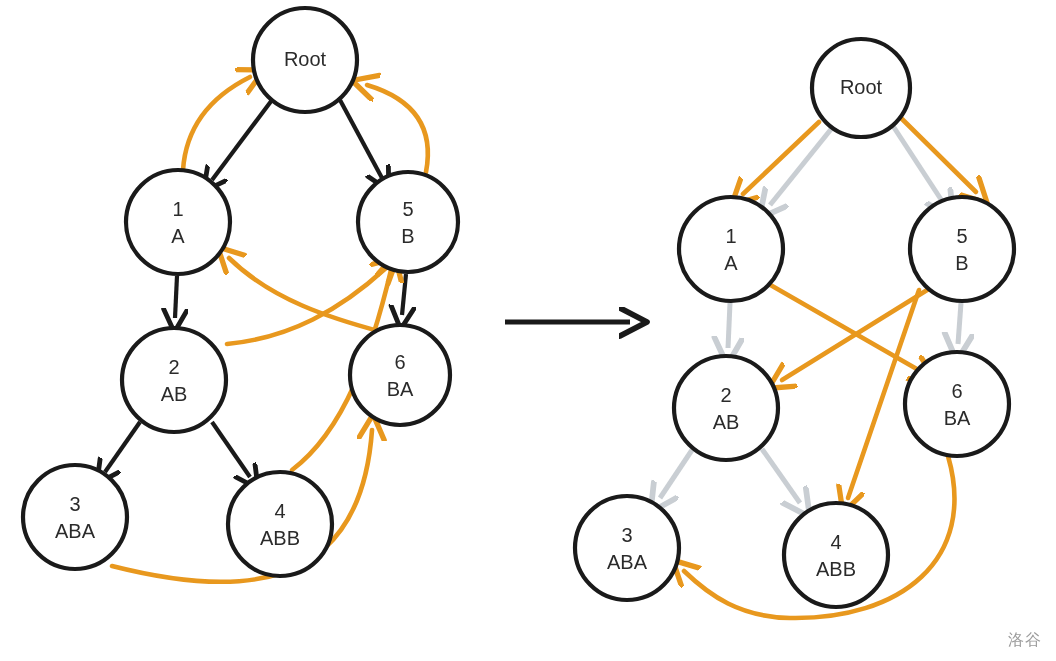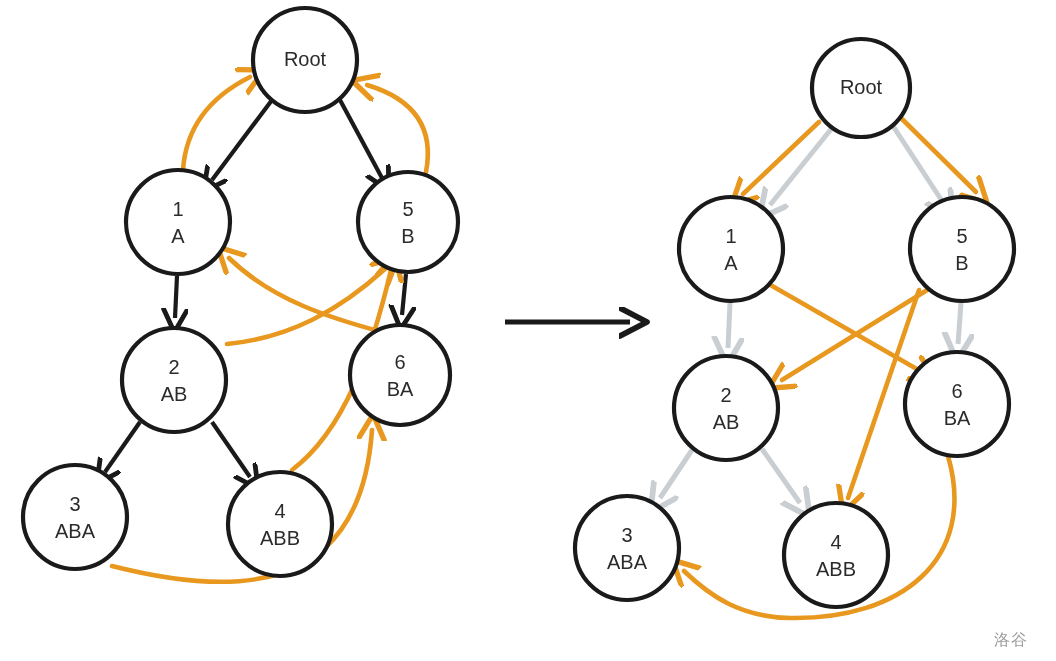--- a/index.html
+++ b/index.html
@@ -54,21 +54,21 @@
     stroke-linejoin: round;
   }
   .transition-arrow {
     stroke: #1a1a1a;
     stroke-width: 5;
     fill: none;
     stroke-linecap: butt;
   }
   .watermark {
     position: absolute;
-    right: 28px;
+    right: 14px;
     bottom: 10px;
     font-family: "DejaVu Sans", sans-serif;
     font-size: 16px;
     color: #9b9b9b;
     letter-spacing: 1px;
     user-select: none;
   }
 </style>
 </head>
 <body>

